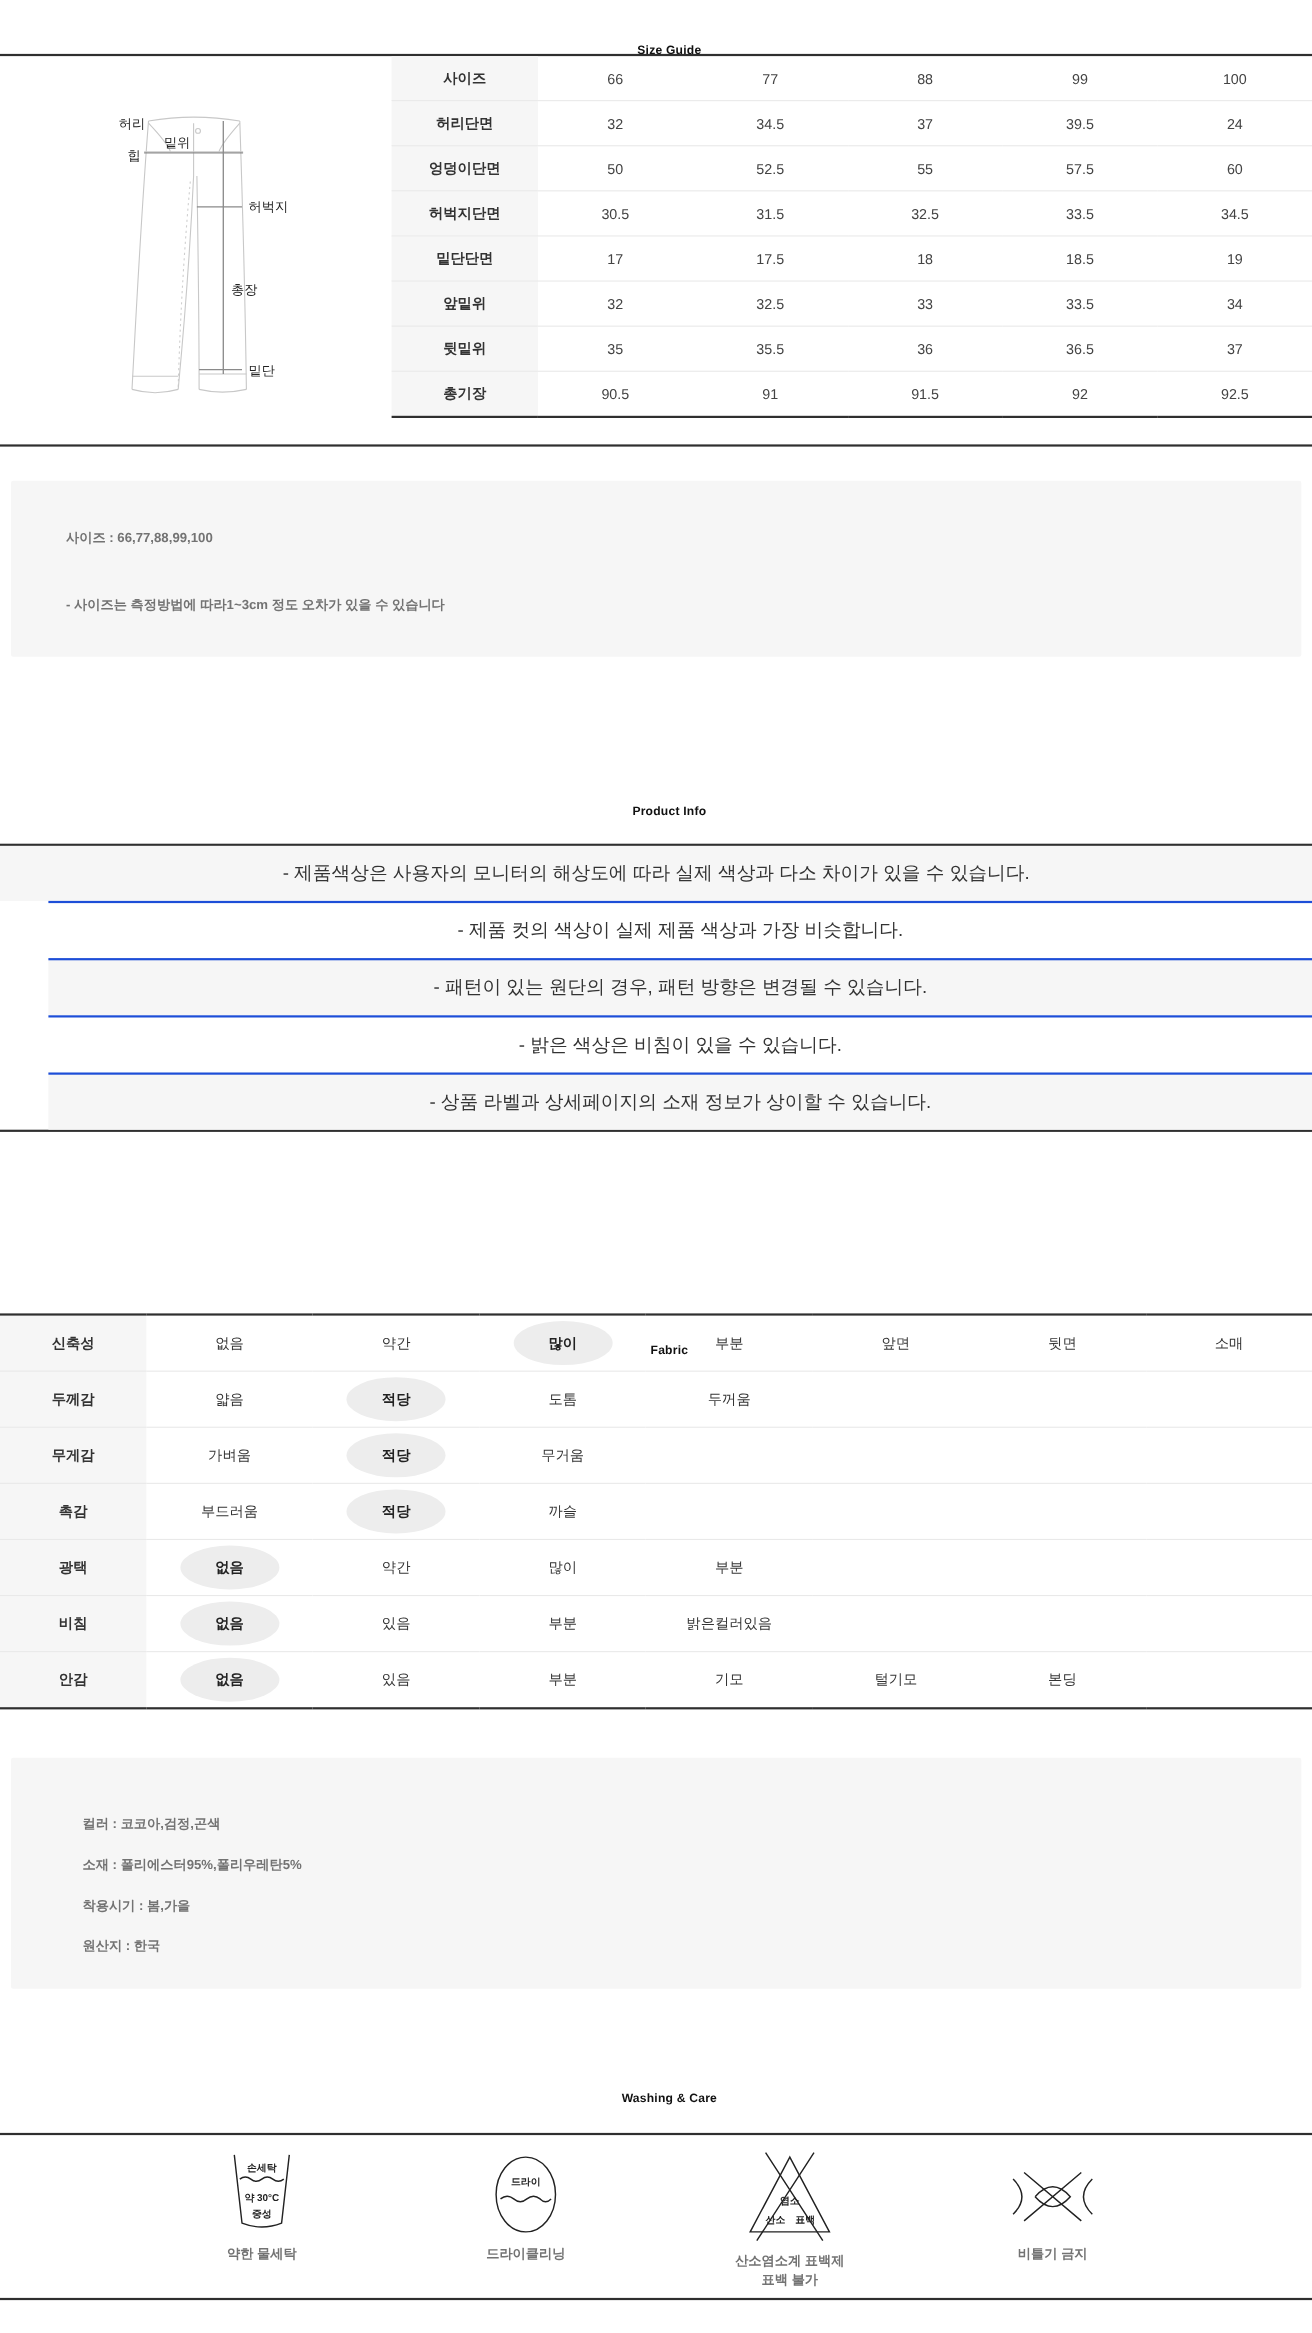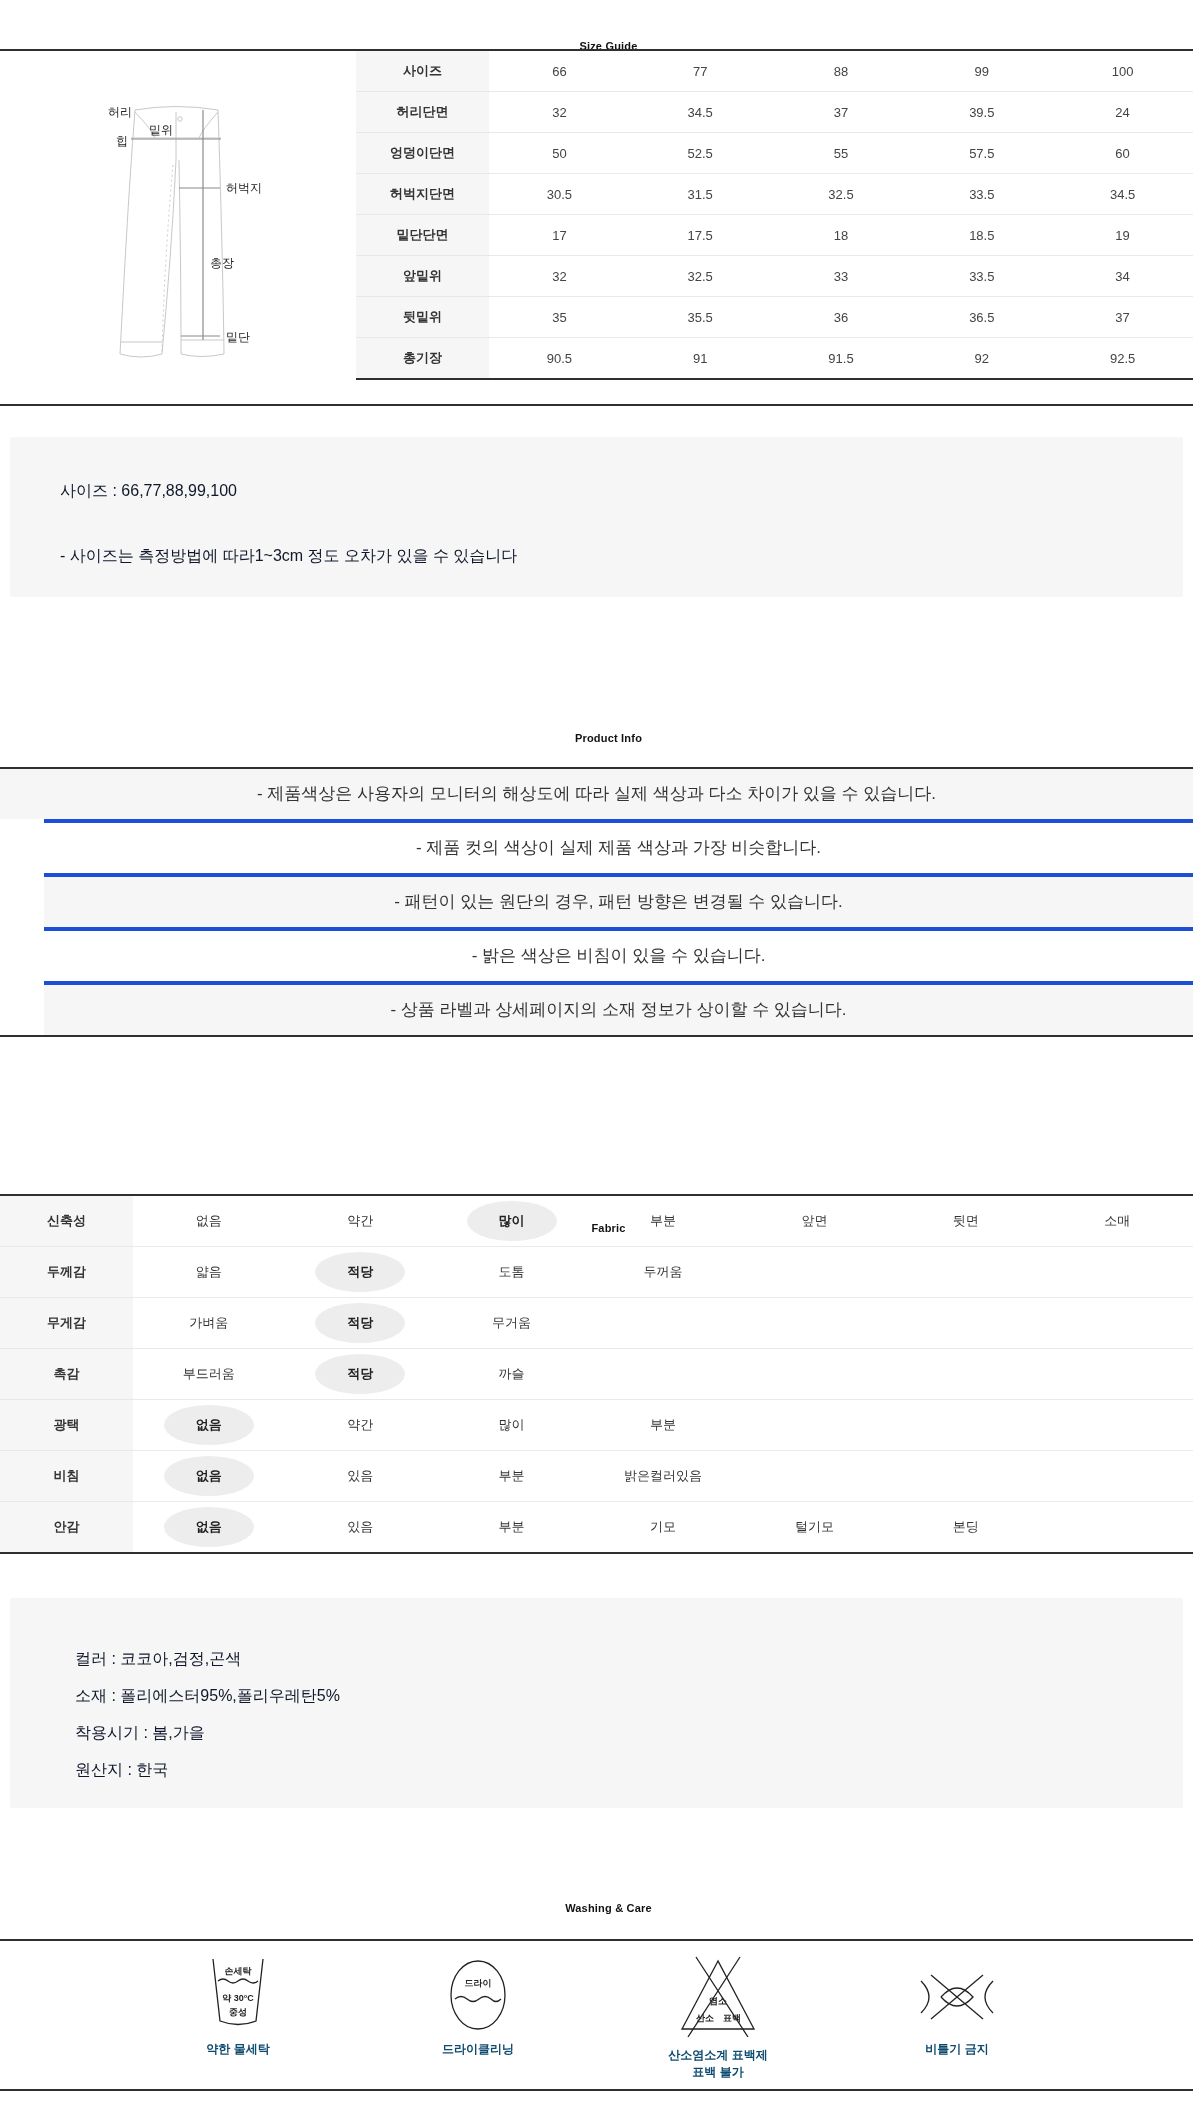--- a/index.html
+++ b/index.html
@@ -20,48 +20,48 @@
 
   
   .pants{position:absolute;left:40px;top:70px;}
   .pants .garment{stroke:#c8c8c8;fill:none;stroke-width:1;}
   .pants .dotted{stroke:#cfcfcf;fill:none;stroke-width:1;stroke-dasharray:2 3;}
   .pants .measure{stroke:#8a8a8a;fill:none;stroke-width:1.2;}
   .pants text{fill:#222;font-size:12px;font-family:"Liberation Sans",sans-serif;}
 
   
   .note-box{position:absolute;left:10px;width:1173px;background:#f6f6f6;box-sizing:border-box;
-            font-size:16px;color:#0f172a;border-radius:2px;}
+            font-size:12px;color:#737373;border-radius:2px;font-weight:bold;}
   .note-box-1{top:437px;height:160px;padding:44px 0 0 50px;}
   .note-box-1 p{margin:0;}
   .note-box-1 p + p{margin-top:44px;}
   .note-box-2{top:1598px;height:210px;padding:42px 0 0 65px;}
   .note-box-2 p{margin:0;line-height:37px;}
 
   
   .pi-list{position:absolute;left:0;top:767px;width:1193px;margin:0;padding:0;list-style:none;
            border-top:2px solid #2f2f2f;border-bottom:2px solid #2f2f2f;}
   .pi-list li{height:50px;line-height:50px;text-align:center;font-size:17px;color:#333;}
   .pi-list li:nth-child(odd){background:#f6f6f6;}
-  .pi-list li + li{border-top:4px solid #1d4ed8;margin-left:44px;}
+  .pi-list li + li{border-top:2px solid #1d4ed8;margin-left:44px;}
 
   
   .fabric-table{position:absolute;left:0;top:1194px;width:1193px;border-collapse:collapse;
                 table-layout:fixed;border-top:2px solid #2f2f2f;border-bottom:2px solid #2f2f2f;}
   .fabric-table th,.fabric-table td{height:50px;font-size:13px;text-align:center;vertical-align:middle;
                 border-bottom:1px solid #e9e9e9;padding:0;color:#333;}
   .fabric-table tr:last-child th,.fabric-table tr:last-child td{border-bottom:none;}
   .fabric-table th{background:#f6f6f6;font-weight:700;width:133px;}
   .pill{display:inline-block;min-width:90px;height:40px;line-height:40px;background:#ededed;
         border-radius:50%;font-weight:700;color:#222;}
 
   
   .icon-col{position:absolute;width:220px;text-align:center;top:1955px;}
   .icon-col svg{display:block;margin:0 auto;}
-  .icon-col .care-label{margin-top:8px;font-size:12px;font-weight:700;color:#0c4a6e;line-height:17px;}
+  .icon-col .care-label{margin-top:8px;font-size:12px;font-weight:700;color:#737373;line-height:17px;}
   .care{stroke:#222;fill:none;stroke-width:1.3;}
   .care-txt{fill:#222;font-size:9px;font-family:"Liberation Sans",sans-serif;font-weight:700;}
 </style>
 </head>
 <body>
 
 <div class="page">
 
   <h2 class="sec-title" style="top:28px;">Size Guide</h2>
   <div class="hr" style="top:49px;"></div>

